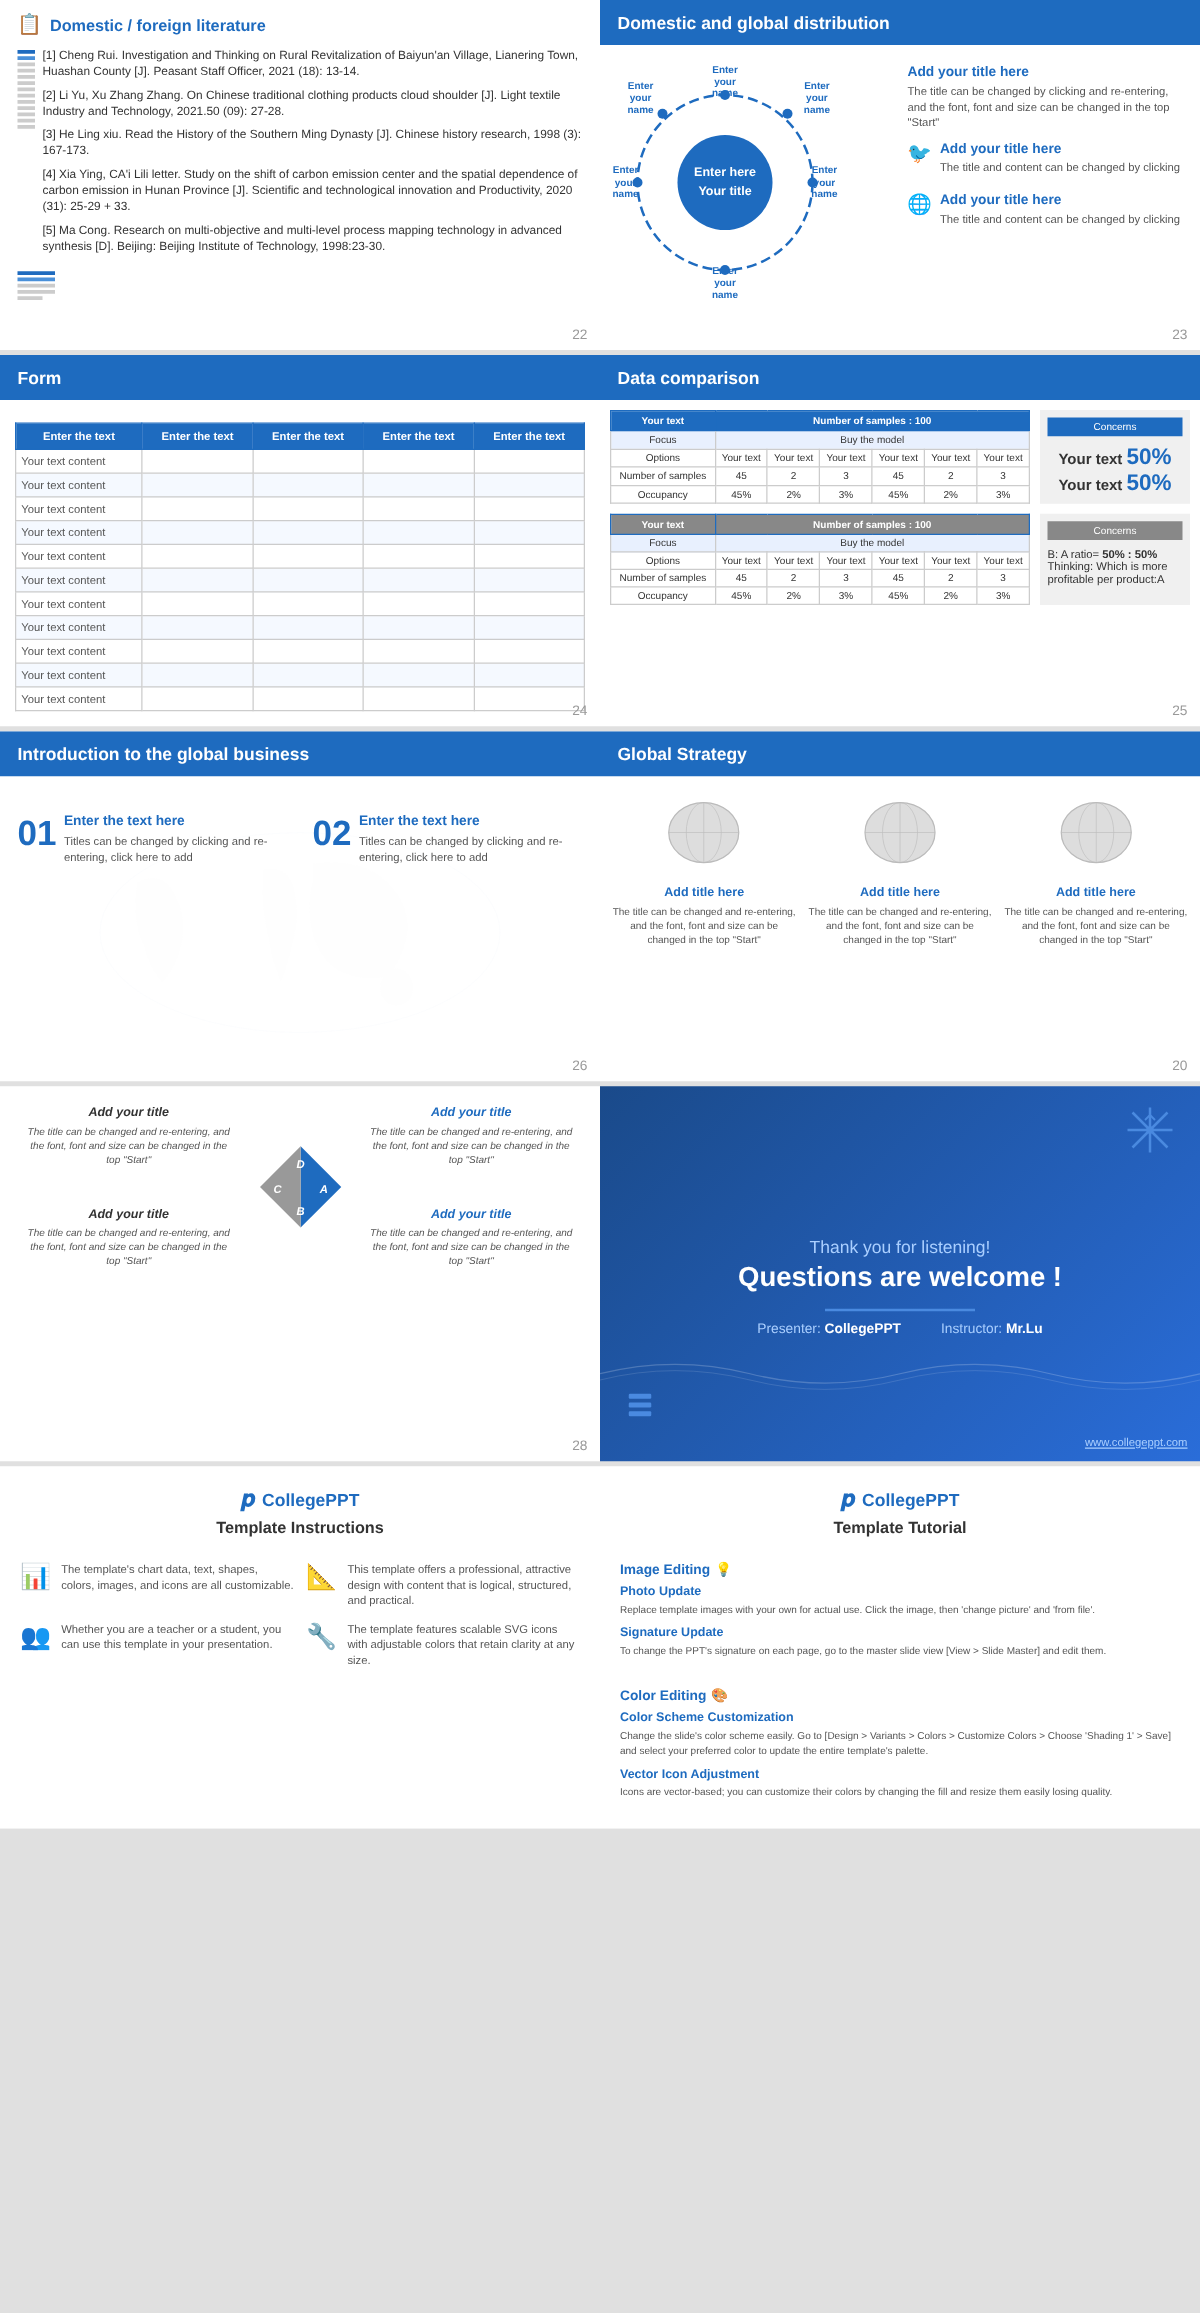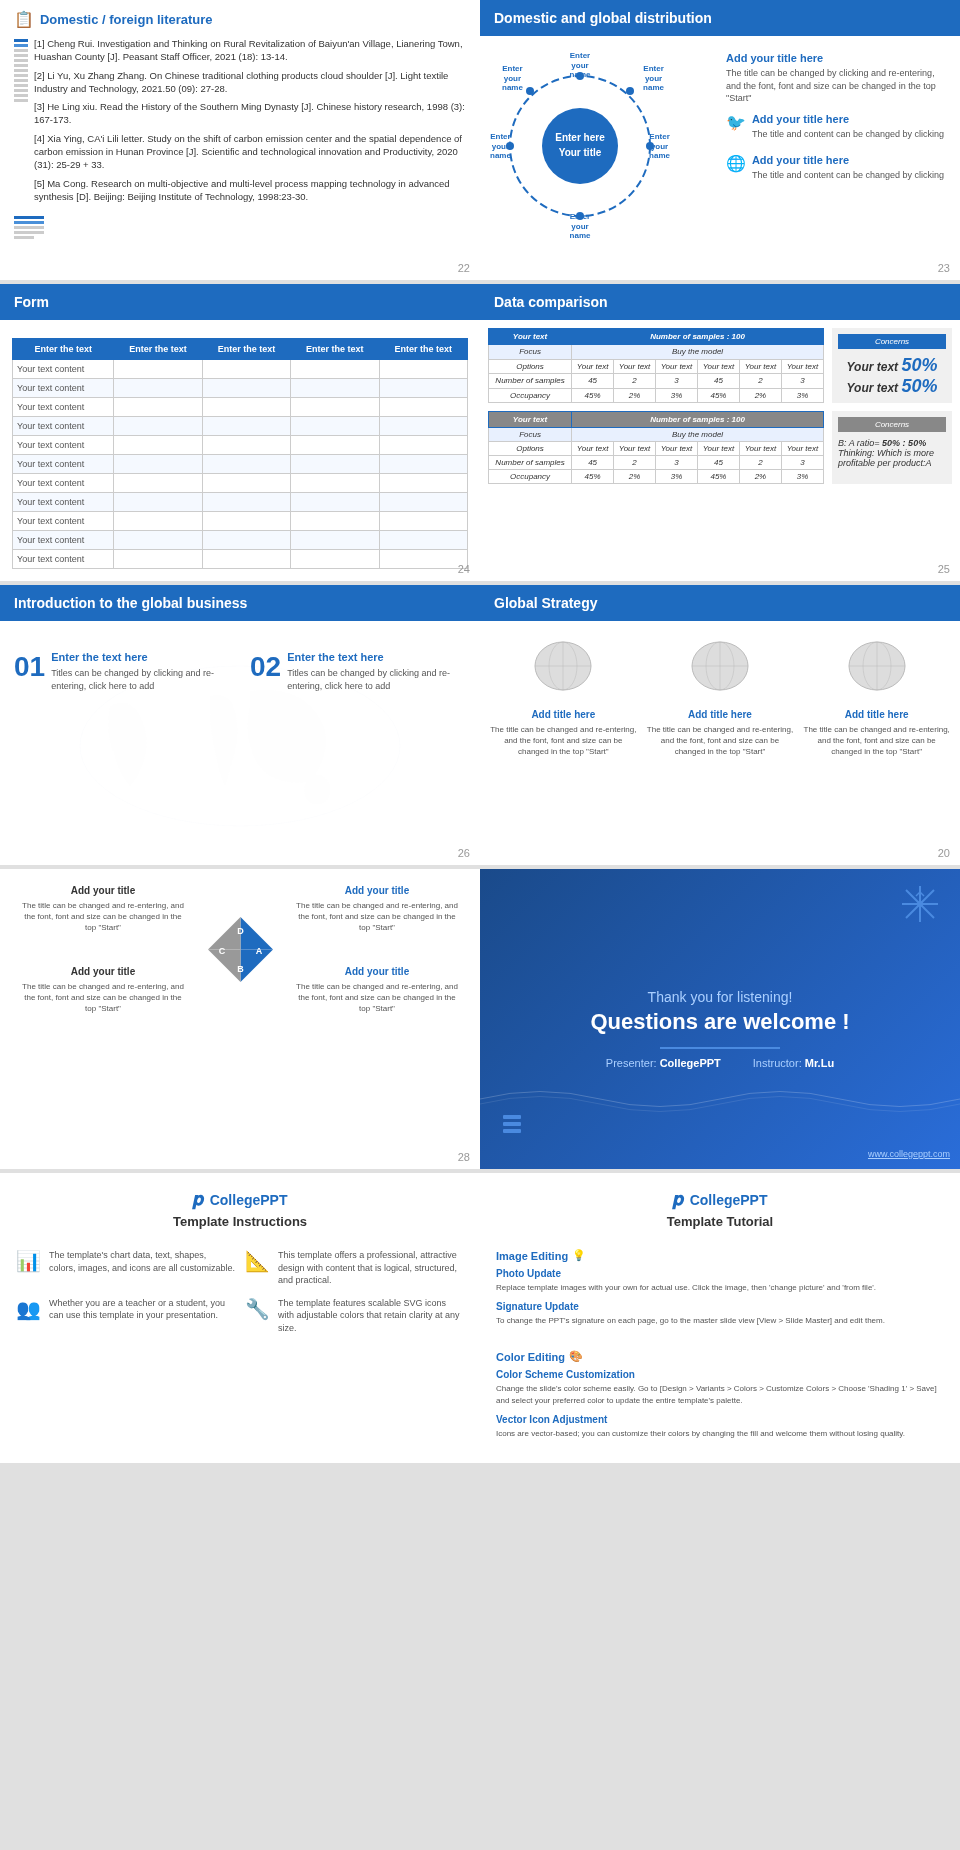--- a/index.html
+++ b/index.html
@@ -28,21 +28,21 @@
 
     
     .form-panel { min-height: 260px; }
     .form-table { width: 100%; border-collapse: collapse; font-size: 9px; margin-top: 6px; }
     .form-table th { background: #1e6bbf; color: #fff; padding: 5px 4px; text-align: center; border: 1px solid #1e6bbf; font-size: 9px; }
     .form-table td { border: 1px solid #ccc; padding: 4px; color: #555; font-size: 9px; }
     .form-table tr:nth-child(even) td { background: #f5f9ff; }
 
     
     .data-comp { min-height: 260px; }
-    .data-inner { padding: 8px; font-style: italic; }
+    .data-inner { padding: 8px; }
     .data-section { display: grid; grid-template-columns: 1fr 120px; gap: 8px; margin-bottom: 8px; }
     .data-table { width: 100%; border-collapse: collapse; font-size: 8px; }
     .data-table th { background: #1e6bbf; color: #fff; padding: 3px; text-align: center; border: 1px solid #1e6bbf; }
     .data-table td { border: 1px solid #ccc; padding: 2px 3px; text-align: center; color: #333; font-size: 8px; }
     .data-table .subhead { background: #e8f0fe; }
     .data-concerns { background: #f0f0f0; padding: 6px; text-align: center; font-size: 9px; }
 
     
     .global-biz { min-height: 280px; background: #fff; }
     .global-content { padding: 10px 14px; position: relative; min-height: 240px; }
@@ -57,21 +57,21 @@
     .strategy-panel { min-height: 280px; }
     .strategy-content { padding: 10px; }
     .strategy-cards { display: grid; grid-template-columns: 1fr 1fr 1fr; gap: 10px; margin-top: 8px; }
     .strategy-card { text-align: center; }
     .strategy-globe { font-size: 36px; color: #aaa; margin-bottom: 6px; }
     .strategy-title { color: #1e6bbf; font-size: 10px; font-weight: bold; margin-bottom: 4px; }
     .strategy-desc { font-size: 8px; color: #555; line-height: 1.4; }
 
     
     .juxtaposition { min-height: 300px; }
-    .jux-content { padding: 10px 14px; }
+    .jux-content { padding: 10px 14px; font-style: italic; }
     .jux-grid { display: grid; grid-template-columns: 1fr 80px 1fr; gap: 8px; align-items: center; }
     .jux-item { text-align: center; padding: 6px; }
     .jux-title { font-size: 10px; font-weight: bold; color: #333; margin-bottom: 4px; }
     .jux-title.blue { color: #1e6bbf; }
     .jux-desc { font-size: 8px; color: #555; line-height: 1.4; }
     .jux-center { display: flex; justify-content: center; align-items: center; }
 
     
     .thankyou-panel { background: linear-gradient(135deg, #1a4a8a 0%, #2a6dd9 100%); min-height: 300px; color: #fff; padding: 20px; display: flex; flex-direction: column; justify-content: center; align-items: center; text-align: center; position: relative; }
     .ty-small { font-size: 14px; margin-bottom: 4px; color: #aacfff; }
@@ -680,18 +680,18 @@
         <div class="tut-section-title">
           <span>Color Editing</span>
           <span>🎨</span>
         </div>
         <div class="tut-section-item">
           <div class="tut-section-item-title">Color Scheme Customization</div>
           <div class="tut-section-item-text">Change the slide's color scheme easily. Go to [Design &gt; Variants &gt; Colors &gt; Customize Colors &gt; Choose 'Shading 1' &gt; Save] and select your preferred color to update the entire template's palette.</div>
         </div>
         <div class="tut-section-item">
           <div class="tut-section-item-title">Vector Icon Adjustment</div>
-          <div class="tut-section-item-text">Icons are vector-based; you can customize their colors by changing the fill and welcome them without losing quality.</div>
+          <div class="tut-section-item-text">Icons are vector-based; you can customize their colors by changing the fill and resize them easily losing quality.</div>
         </div>
       </div>
     </div>
   </div>
 </div>
 
 </body></html>

